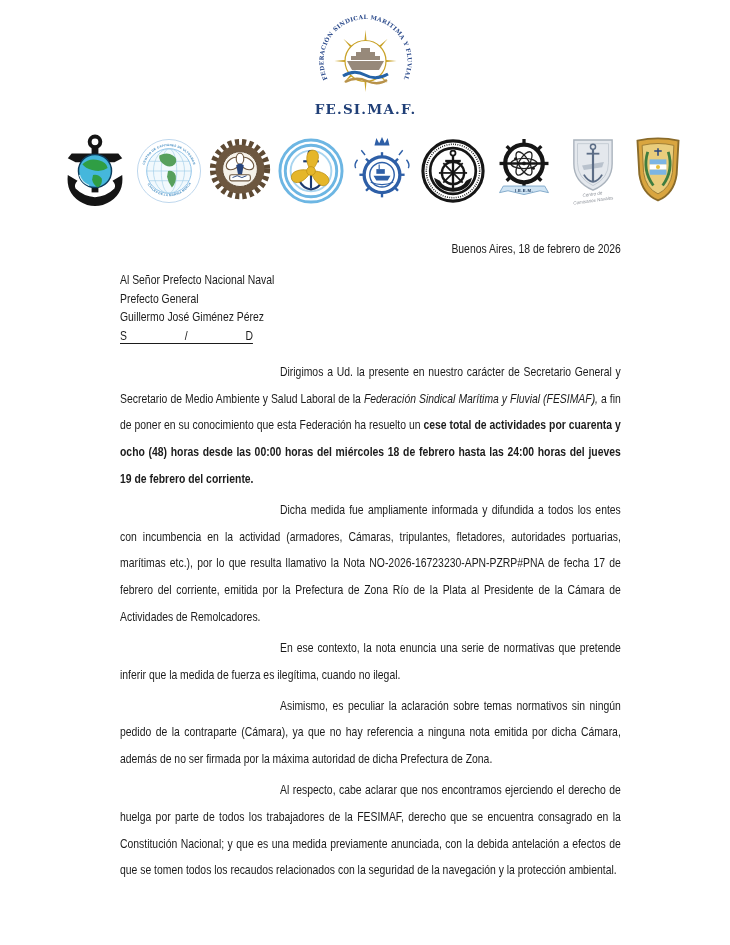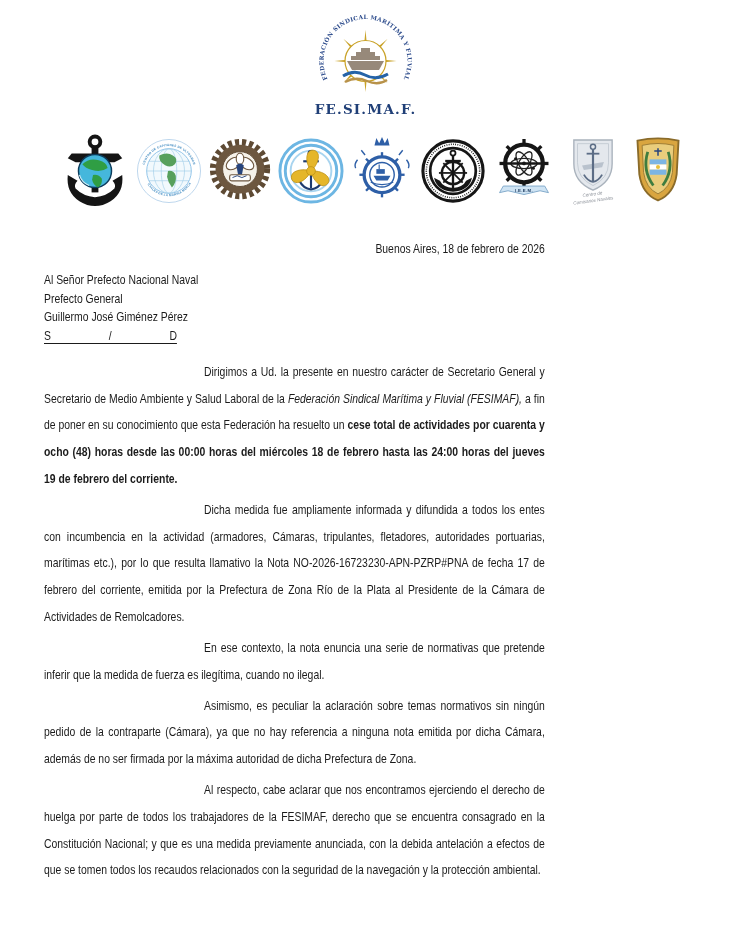--- a/index.html
+++ b/index.html
@@ -13,21 +13,21 @@
   .arc-text  { font-family:"DejaVu Serif", serif; font-size:5.8px; font-weight:bold;
                fill:#2b4a8b; letter-spacing:0.35px; }
   .acronym-text { font-family:"DejaVu Serif", serif; font-size:13.5px; font-weight:bold;
                fill:#203f77; letter-spacing:1.2px; }
   .logo-row { margin:8px 44px 0 60px; display:flex; justify-content:space-between;
               align-items:center; height:80px; }
   .ring-text { font-size:3.2px; font-weight:bold; fill:#4a90c4; letter-spacing:0.2px; }
   .banner-text { font-size:4.6px; font-weight:bold; fill:#1d3a5f; letter-spacing:0.4px; }
   .caption-text { font-size:5px; font-style:italic; fill:#8e939b; }
   
-  .letter-wrap { margin-left:44px; }
+  .letter-wrap { margin-left:120px; }
   .letter-scale { width:626px; transform:scaleX(0.8); transform-origin:0 0; }
   .dateline  { margin-top:28px; font-size:13px; line-height:19px; text-align:right; }
   .recipient { margin-top:13px; font-size:13px; line-height:18.7px; }
   .salutation { text-decoration:underline; text-underline-offset:3px; }
   .body-text { margin-top:13px; }
   .para { font-size:13px; line-height:26.7px; text-align:justify;
           text-indent:200px; margin:0 0 4.5px 0; }
   .italic { font-style:italic; }
   .bold { font-weight:bold; }
 </style>

